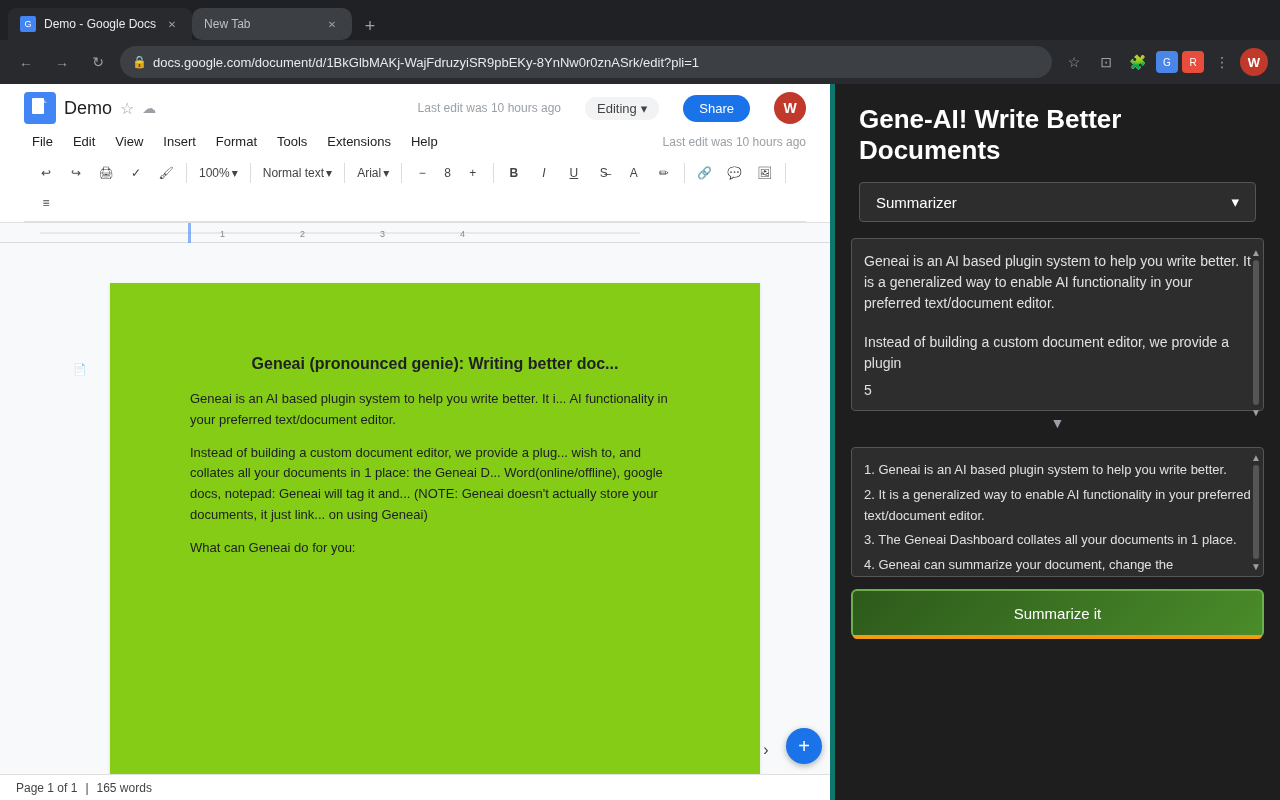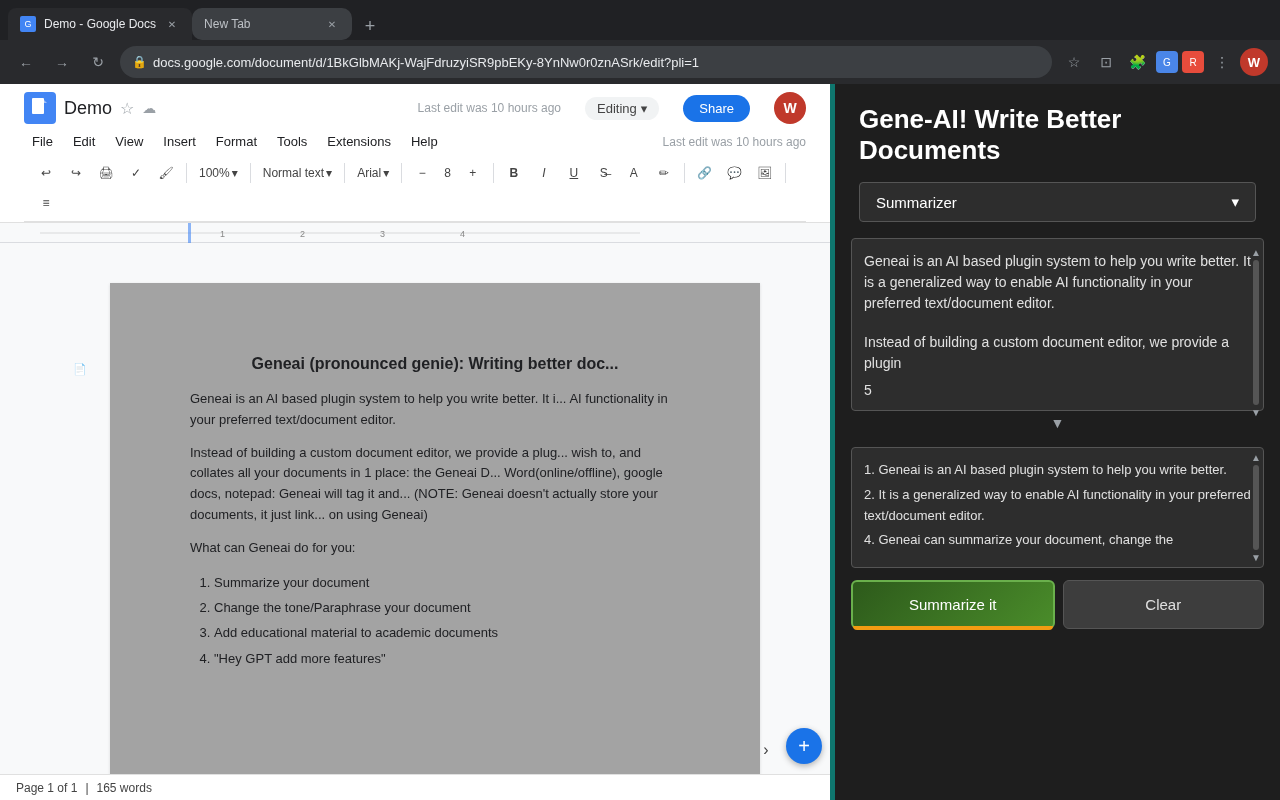--- a/index.html
+++ b/index.html
@@ -37,21 +37,21 @@
     .toolbar-btn { height: 28px; min-width: 28px; display: flex; align-items: center; justify-content: center; border-radius: 4px; cursor: pointer; font-size: 12px; color: #444; padding: 0 4px; gap: 2px; border: none; background: none; }
     .toolbar-separator { width: 1px; height: 20px; background: #dadce0; margin: 0 4px; }
     .font-select { border: none; background: none; font-size: 12px; color: #444; cursor: pointer; display: flex; align-items: center; gap: 2px; padding: 2px 6px; border-radius: 4px; }
 
     
     .editing-dropdown { background: #f1f3f4; border-radius: 20px; padding: 4px 12px; font-size: 13px; color: #444; display: flex; align-items: center; gap: 4px; cursor: pointer; }
     .share-btn { background: #1a73e8; color: white; border-radius: 20px; padding: 6px 16px; font-size: 13px; border: none; cursor: pointer; font-weight: 500; }
 
     
     .doc-content { flex: 1; overflow-y: auto; padding: 40px 60px; background: #f8f9fa; }
-    .doc-page { background: #a3a3a3; max-width: 650px; margin: 0 auto; padding: 72px 80px; box-shadow: 0 1px 3px rgba(0,0,0,0.12); min-height: 500px; }
+    .doc-page { background: #84cc16; max-width: 650px; margin: 0 auto; padding: 72px 80px; box-shadow: 0 1px 3px rgba(0,0,0,0.12); min-height: 500px; }
     .doc-title { font-size: 16px; font-weight: bold; text-align: center; color: #202124; margin-bottom: 16px; }
     .doc-para { font-size: 13px; color: #202124; line-height: 1.6; margin-bottom: 12px; }
     .doc-list { margin-left: 24px; font-size: 13px; color: #202124; line-height: 1.8; margin-bottom: 12px; }
     .doc-list li { margin-bottom: 2px; }
     .doc-summary { font-size: 13px; font-weight: 500; color: #202124; }
 
     
     .geneai-panel { width: 450px; background: #1e1e1e; border-left: 5px solid #0f766e; display: flex; flex-direction: column; position: relative; }
     .geneai-header { padding: 20px 24px 16px; background: #1e1e1e; }
     .geneai-title { font-size: 26px; font-weight: bold; color: white; margin-bottom: 16px; }
@@ -206,26 +206,20 @@
 
     <div class="doc-content" style="display:flex;">
       <div style="width:40px;min-width:40px;display:flex;flex-direction:column;align-items:center;padding-top:80px;">
         <span style="font-size:11px;color:#9aa0a6;cursor:pointer;">📄</span>
       </div>
       <div class="doc-page">
         <p class="doc-title">Geneai (pronounced genie): Writing better doc...</p>
         <p class="doc-para">Geneai is an AI based plugin system to help you write better. It i... AI functionality in your preferred text/document editor.</p>
         <p class="doc-para">Instead of building a custom document editor, we provide a plug... wish to, and collates all your documents in 1 place: the Geneai D... Word(online/offline), google docs, notepad: Geneai will tag it and... (NOTE: Geneai doesn't actually store your documents, it just link... on using Geneai)</p>
         <p class="doc-para">What can Geneai do for you:</p>
-        <ol class="doc-list">
-          <li>Summarize your document</li>
-          <li>Change the tone/Paraphrase your document</li>
-          <li>Add educational material to academic documents</li>
-          <li>"Hey GPT add more features"</li>
-        </ol>
       </div>
     </div>
 
     <div style="position:absolute;bottom:0;left:0;right:0;height:26px;background:white;border-top:1px solid #e0e0e0;display:flex;align-items:center;padding:0 16px;gap:8px;font-size:12px;color:#444;z-index:5;">
       <span>Page 1 of 1</span>
       <span>|</span>
       <span>165 words</span>
     </div>
 
     <div style="position:absolute;bottom:36px;right:8px;width:36px;height:36px;background:#1a73e8;border-radius:50%;display:flex;align-items:center;justify-content:center;color:white;font-size:20px;cursor:pointer;box-shadow:0 2px 6px rgba(0,0,0,0.3);z-index:10;">+</div>
@@ -259,35 +253,33 @@
           </div>
         </div>
 
         <div style="text-align:center;color:#9aa0a6;font-size:14px;margin:4px 0;">▼</div>
       </div>
 
       <div style="position:relative;">
         <div class="geneai-output-area">
           <div class="geneai-output-item">1. Geneai is an AI based plugin system to help you write better.</div>
           <div class="geneai-output-item">2. It is a generalized way to enable AI functionality in your preferred text/document editor.</div>
+          <div class="geneai-output-item">3. The Geneai Dashboard collates all your documents in 1 place.</div>
           <div class="geneai-output-item">4. Geneai can summarize your document, change the</div>
 
           <div style="position:absolute;right:4px;top:4px;width:6px;height:calc(100% - 8px);display:flex;flex-direction:column;align-items:center;gap:2px;">
             <div style="color:#9aa0a6;font-size:10px;">▲</div>
             <div style="flex:1;width:6px;background:#555;border-radius:3px;min-height:30px;"></div>
             <div style="color:#9aa0a6;font-size:10px;">▼</div>
           </div>
         </div>
       </div>
 
       <div class="geneai-actions">
         <button class="btn-summarize">
           <span>Summarize it</span>
         </button>
-        <button class="btn-clear">
-          <span>Clear</span>
-        </button>
       </div>
 
     </div>
   </div>
 
 </div>
 
 </body></html>

